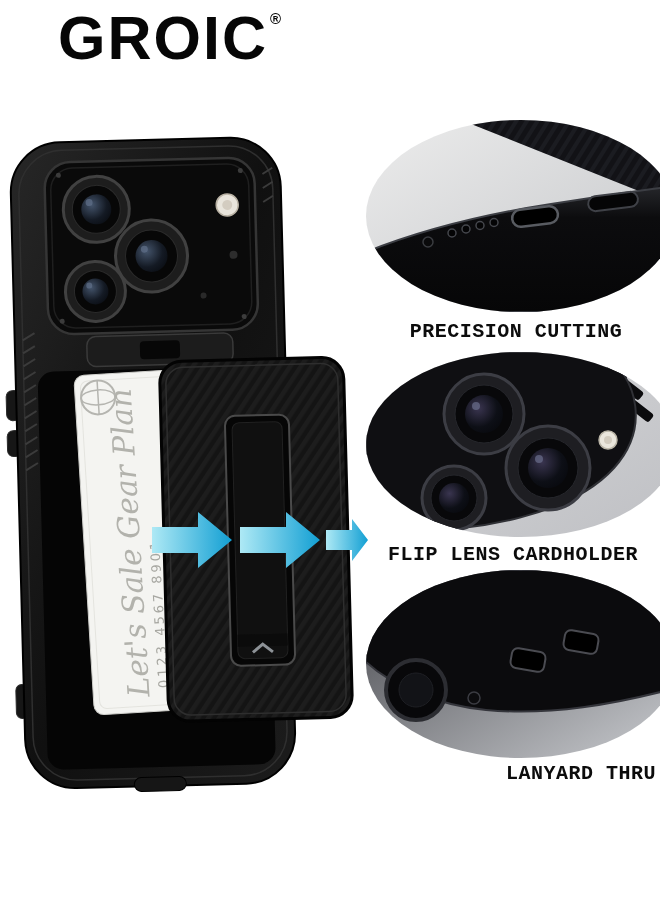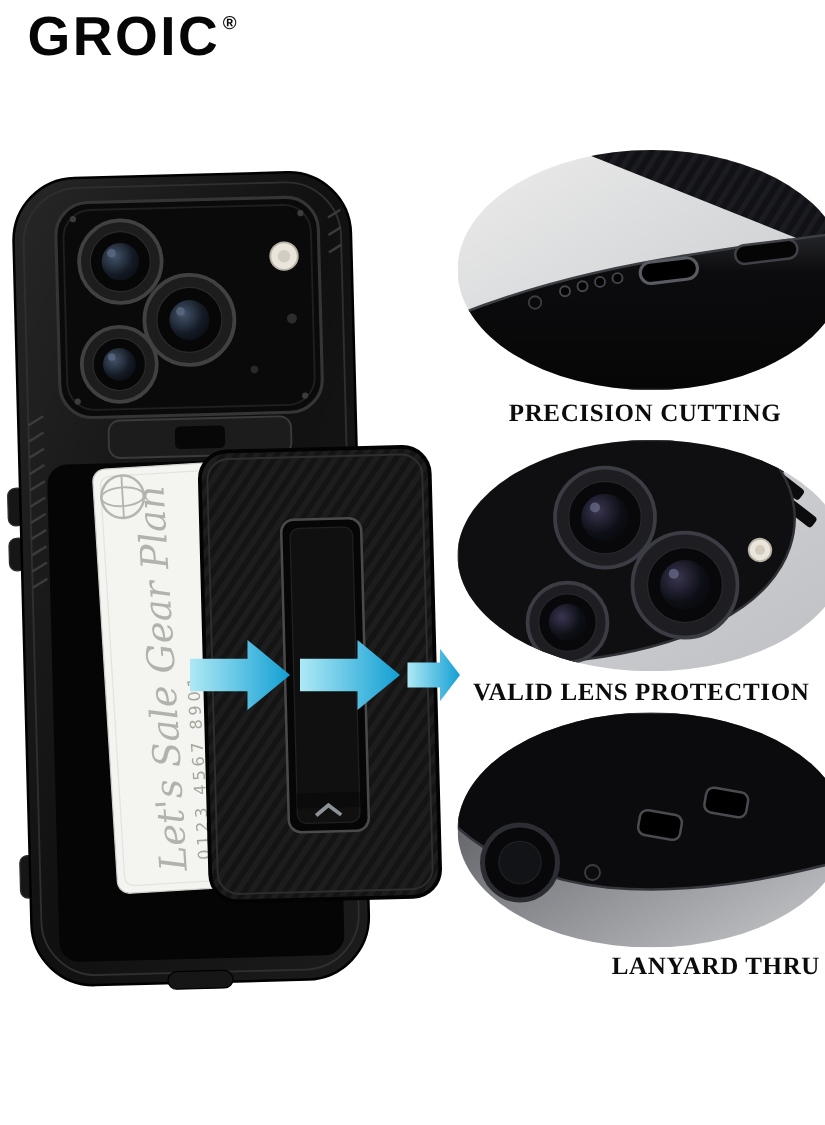--- a/index.html
+++ b/index.html
@@ -3,40 +3,41 @@
 <meta charset="utf-8">
 <style>
   html,body{margin:0;padding:0;}
   .page{
     position:relative;width:660px;height:900px;background:#ffffff;
     overflow:hidden;font-family:"Liberation Sans",sans-serif;
   }
   
   .logo{position:absolute;top:8px;left:22px;display:flex;align-items:flex-start;}
   .logo-text{
-    font-weight:bold;font-size:44px;line-height:1;letter-spacing:2px;color:#060606;
+    font-weight:bold;font-size:61px;line-height:1;letter-spacing:2px;color:#060606;
     font-family:"Liberation Sans",sans-serif;
+    margin-left:36px;
   }
   .logo-reg{font-size:15px;font-weight:bold;color:#060606;margin-left:2px;margin-top:2px;}
   
   .main-photo{position:absolute;top:125px;left:0;width:380px;height:680px;}
   .main-photo svg{display:block;}
   
   .feature-photo{
     position:absolute;left:366px;width:310px;border-radius:50%;overflow:hidden;
     background:transparent;
   }
   .fp1{top:120px;height:192px;}
   .fp2{top:352px;height:185px;}
   .fp3{top:570px;height:188px;}
   .feature-photo svg{display:block;width:100%;height:100%;}
   
   .feature-label{
     position:absolute;font-weight:bold;font-size:20px;letter-spacing:0.5px;
-    color:#0c0c0c;font-family:Liberation Serif, serif;white-space:nowrap;
+    color:#0c0c0c;font-family:Liberation Mono, monospace;white-space:nowrap;
   }
   .fl1{top:320px;left:376px;width:280px;text-align:center;}
   .fl2{top:543px;left:366px;width:294px;text-align:center;}
   .fl3{top:762px;left:366px;width:290px;text-align:right;}
 </style>
 </head>
 <body>
 
 <div class="page">
 
@@ -233,21 +234,21 @@
         <circle cx="88" cy="146" r="32" fill="#1e1e22" stroke="#3c3d44" stroke-width="3"></circle>
         <circle cx="88" cy="146" r="23" fill="#08080a" stroke="#26272c"></circle>
         <circle cx="88" cy="146" r="15" fill="url(#f2glass)"></circle>
       </g>
       <g>
         <circle cx="242" cy="88" r="9" fill="#eae6dc" stroke="#b9b4a6" stroke-width="1.5"></circle>
         <circle cx="242" cy="88" r="4" fill="#d2cbbe"></circle>
       </g>
     </svg>
   </div>
-  <div class="feature-label fl2">VALID LENS PROTECTION</div>
+  <div class="feature-label fl2">FLIP LENS CARDHOLDER</div>
 
   <div class="feature-photo fp3">
     <svg viewBox="0 0 310 188">
       <defs>
         <linearGradient id="f3bg" x1="0" y1="0" x2="1" y2="1">
           <stop offset="0" stop-color="#45464b"></stop>
             <stop offset="1" stop-color="#caccd0"></stop>
         </linearGradient>
       </defs>
       <rect width="310" height="188" fill="url(#f3bg)"></rect>

